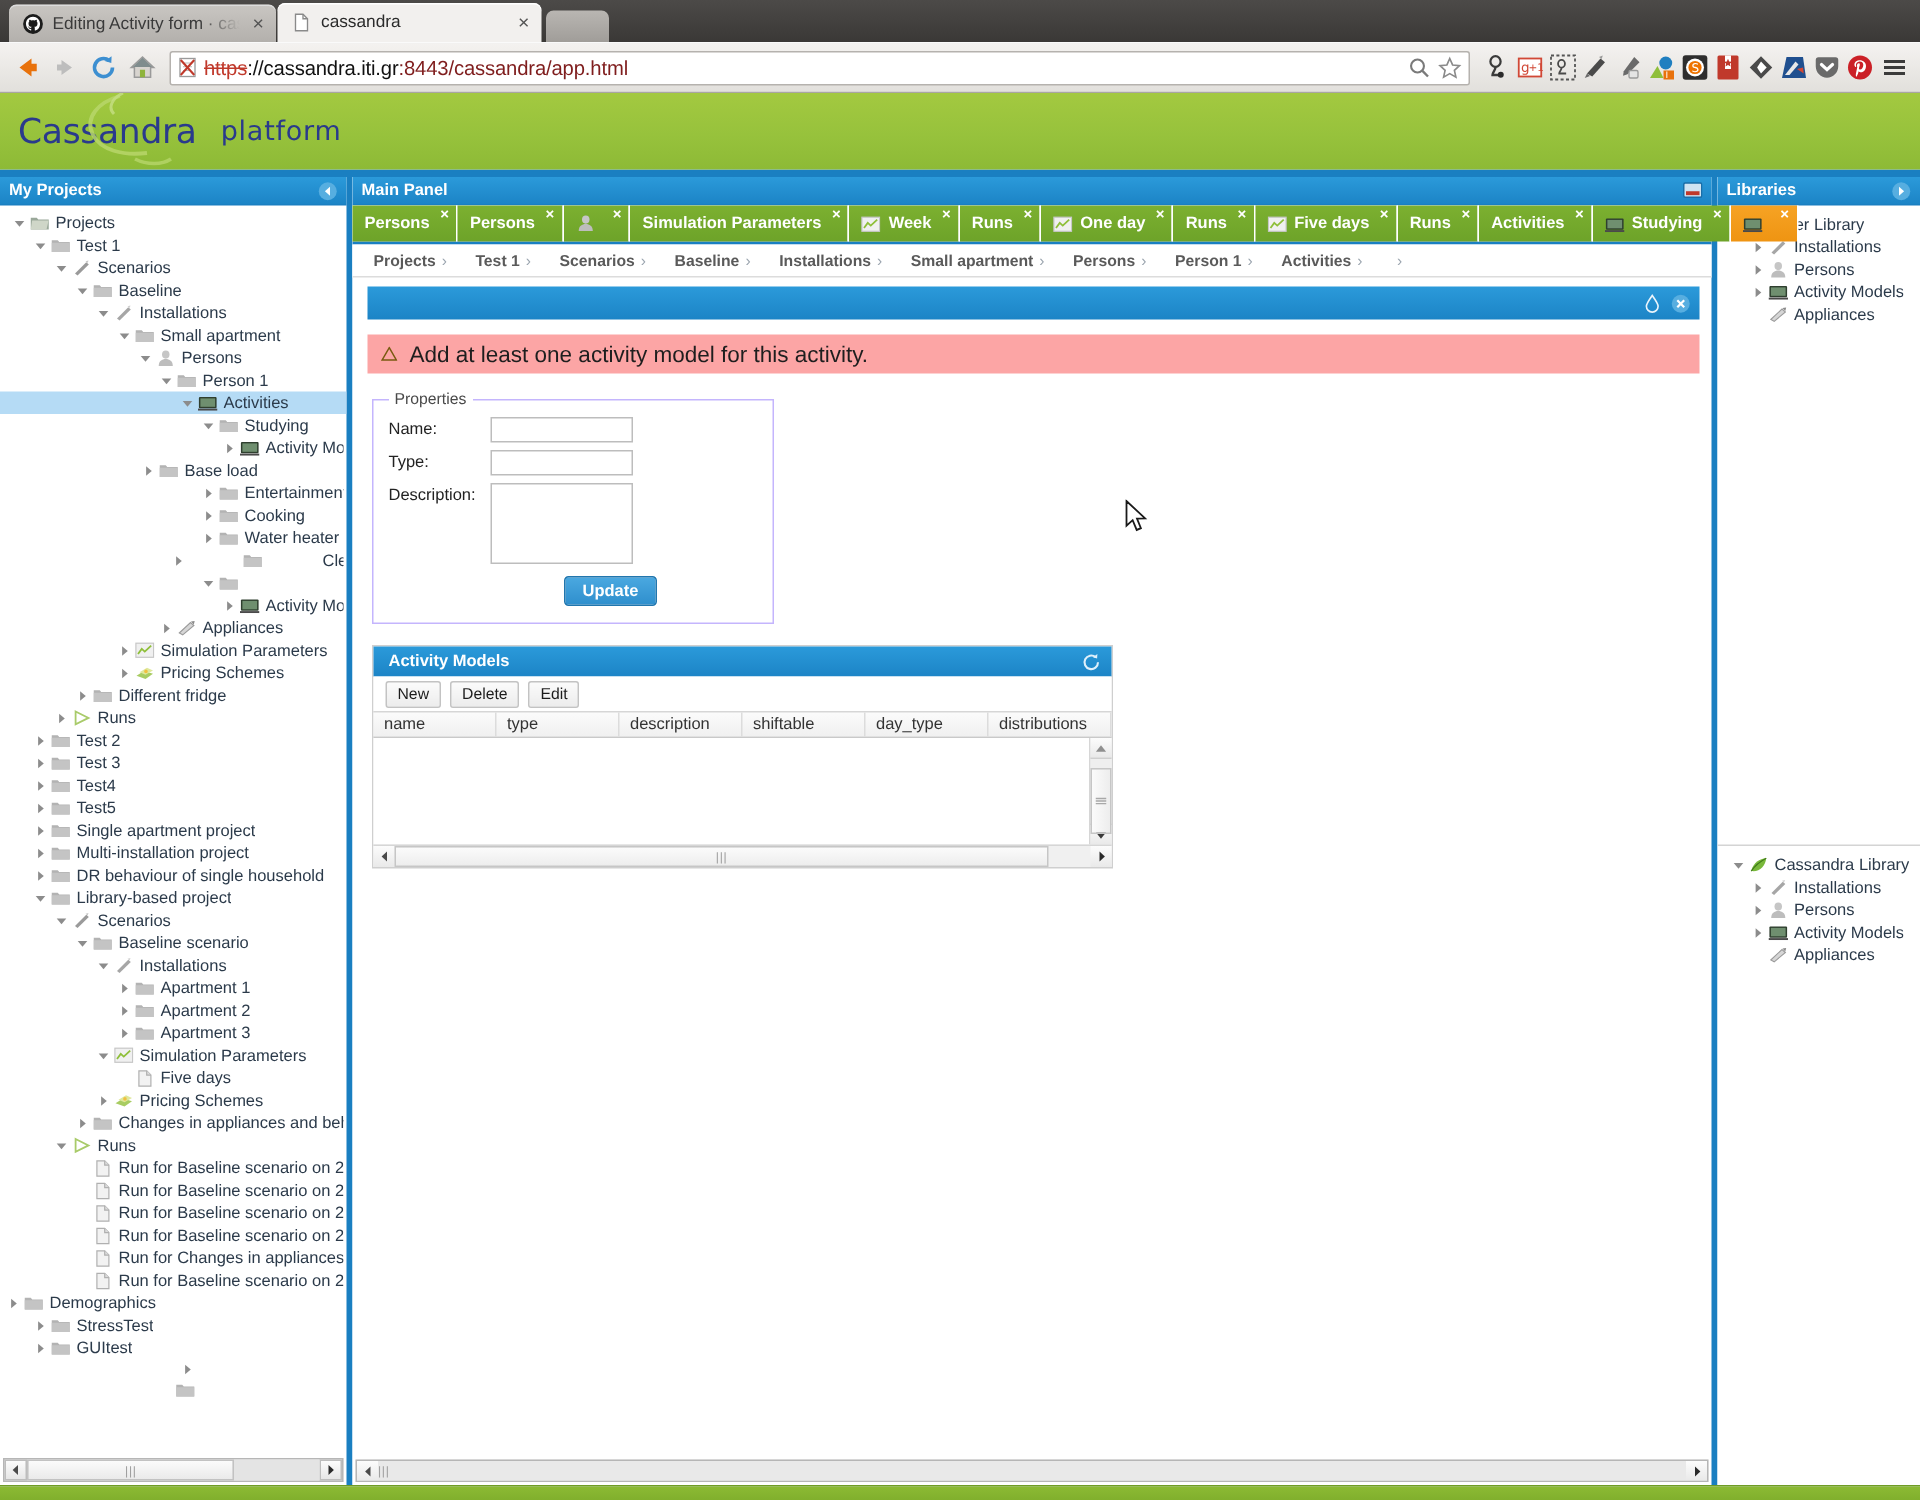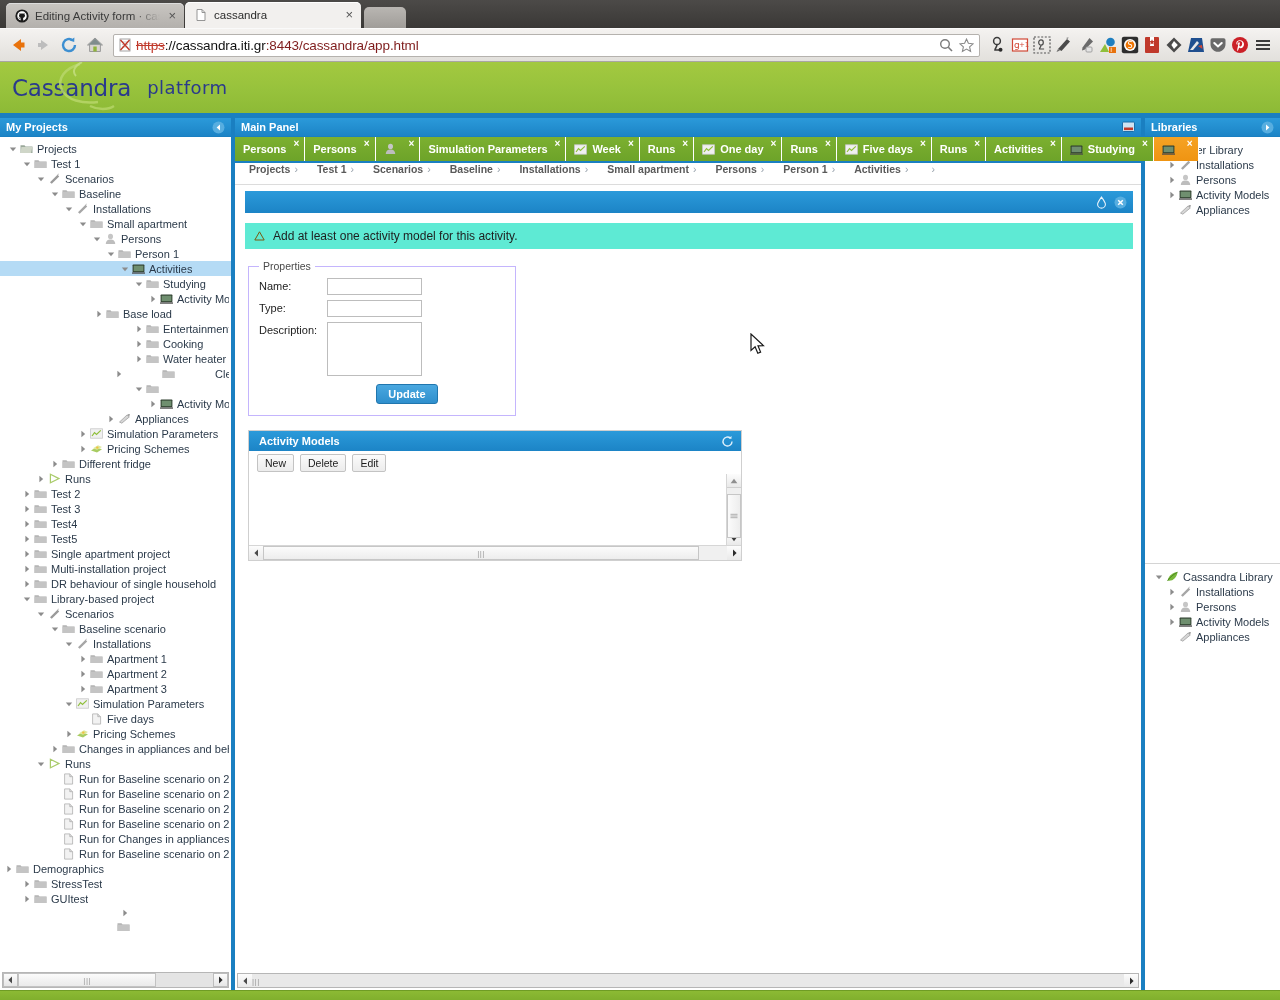--- a/index.html
+++ b/index.html
@@ -276,21 +276,21 @@
     line-height: 10px;
     padding-top: 2px;
     cursor: pointer;
   }
   .tabfill { flex: 1 1 auto; background: #f4f4f4; display: flex; }
   .tabfill .slot { width: 40px; border-right: 1px solid #dcdcdc; }
 
   .crumbbar {
     height: 22px;
     display: flex;
-    align-items: flex-start;
+    align-items: center;
     padding-left: 14px;
     border-bottom: 1px solid #dcdcdc;
     background: #fff;
     font-size: 10.5px;
     color: #5a5a5a;
     font-weight: bold;
   }
   .crumb { margin-right: 19px; white-space: nowrap; cursor: pointer; }
   .crumb .sep { color: #9aa4ae; margin-left: 4px; font-weight: normal; }
 
@@ -307,26 +307,26 @@
     align-items: center;
     justify-content: flex-end;
     padding-right: 6px;
     gap: 7px;
   }
   .form-header span { display:block; cursor: pointer; }
 
   .warnbar {
     margin-top: 10px;
     height: 26px;
-    background: #5eead4;
+    background: #fca5a5;
     display: flex;
     align-items: center;
     padding-left: 9px;
     color: #1e1e1e;
-    font-size: 12px;
+    font-size: 15px;
     gap: 8px;
   }
 
   fieldset.props {
     margin: 11px 0 0 3px;
     width: 268px;
     border: 1px solid #c4b5fd;
     padding: 6px 10px 11px 10px;
   }
   fieldset.props legend {
@@ -1605,20 +1605,28 @@
           </span>
         </div>
 
         <div class="gp-toolbar" id="grid-buttons">
             <button class="gbtn">New</button>
             <button class="gbtn">Delete</button>
             <button class="gbtn">Edit</button>
           </div>
 
         <div class="gp-table">
+          <div class="gp-head" id="grid-head">
+              <div class="gcell" style="width: 82px;">name</div>
+              <div class="gcell" style="width: 82px;">type</div>
+              <div class="gcell" style="width: 82px;">description</div>
+              <div class="gcell" style="width: 82px;">shiftable</div>
+              <div class="gcell" style="width: 82px;">day_type</div>
+              <div class="gcell" style="width: 82px;">distributions</div>
+            </div>
           <div class="gp-bodywrap">
             <div class="gp-body" id="grid-body"></div>
             <div class="vscroll">
               <div class="vbtn">
                 <svg width="8" height="6" viewBox="0 0 8 6">
                     <path d="M4 0.8 L7.4 5.2 H0.6 Z" fill="#8f8f8f"></path>
                   </svg>
               </div>
               <div class="vtrack">
                 <div class="vthumb">

